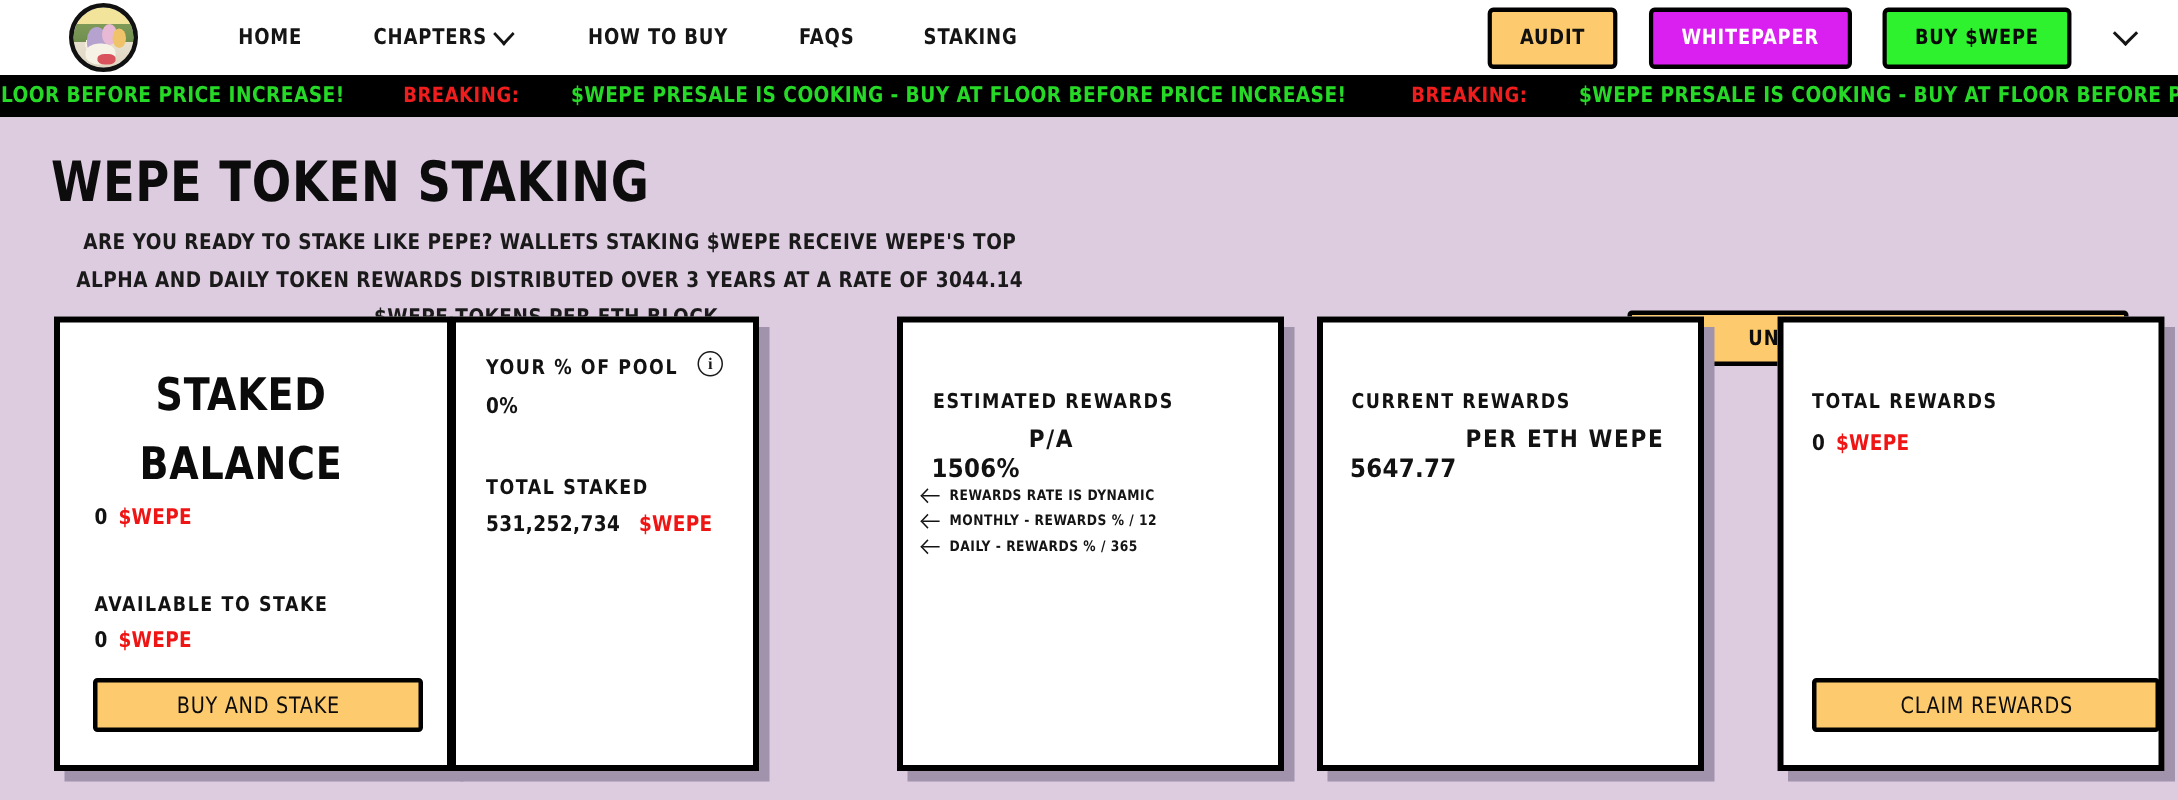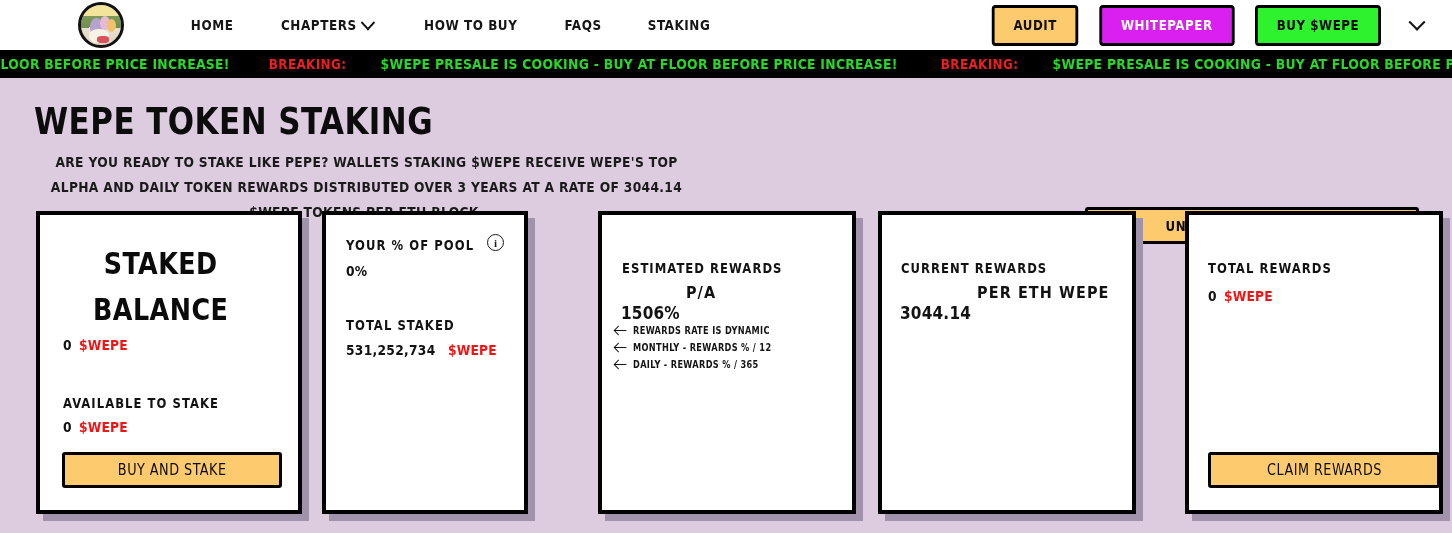--- a/index.html
+++ b/index.html
@@ -8,21 +8,21 @@
     overflow: hidden;
     font-family: "Liberation Sans", sans-serif;
   }
   body { background: #ddcbe0; }
 
   
   .navbar {
     position: absolute; left: 0; top: 0;
     width: 1452px; height: 50px;
     background: #ffffff;
-    display: flex; align-items: center; padding-left: 32px;
+    display: flex; align-items: center;
   }
   .nav-left { display: flex; align-items: center; }
   .logo {
     width: 46px; height: 46px; margin-left: 46px;
     border-radius: 50%;
     border: 3px solid #111;
     background:
       radial-gradient(circle at 34% 62%, #f6efe0 0 16%, transparent 16%),
       radial-gradient(circle at 56% 52%, #e8c7d8 0 14%, transparent 14%),
       linear-gradient(180deg, #f2e49a 0%, #f2e49a 28%, #7e9a58 28%, #6f8e4e 58%, #e7e0cf 58%, #ded5c0 100%);
@@ -145,21 +145,21 @@
 
   
   .cards { position: absolute; left: 0; top: 133px; width: 1452px; height: 320px; padding-left: 45px; }
   .card {
     position: absolute; top: 0;
     background: #ffffff;
     border: 4px solid #000;
     box-shadow: 7px 7px 0 0 #a193ab;
   }
   .card-1 { left: 36px;   width: 266px; height: 303px; }
-  .card-2 { left: 322px;  width: 206px; height: 303px; }
+  .card-2 { left: 300px;  width: 206px; height: 303px; }
   .card-3 { left: 598px;  width: 258px; height: 303px; }
   .card-4 { left: 878px;  width: 258px; height: 303px; }
   .card-5 { left: 1185px; width: 258px; height: 303px; }
 
   .cond { font-family: "DejaVu Sans Condensed", "Liberation Sans", sans-serif; }
 
   .big-title {
     position: absolute; left: 22px; top: 26px;
     width: 210px;
     font-size: 30px; font-weight: 700; line-height: 46px;
@@ -324,21 +324,21 @@
         <div class="note-row cond">
           <span class="arrow-left"></span>
           <span>DAILY - REWARDS % / 365</span>
         </div>
       </div>
     </div>
 
     <div class="card card-4">
       <div class="label cond" style="position:absolute;left:19px;top:45px;">CURRENT REWARDS</div>
       <div style="position:absolute;left:18px;top:68px;display:flex;align-items:flex-start;">
-        <span class="big-num cond">3044.14</span>
+        <span class="big-num cond">5647.77</span>
         <span class="sup cond">PER ETH WEPE</span>
       </div>
     </div>
 
     <div class="card card-5">
       <div class="label cond" style="position:absolute;left:19px;top:45px;">TOTAL REWARDS</div>
       <div style="position:absolute;left:19px;top:73px;display:flex;align-items:baseline;gap:7px;">
         <span class="value cond">0</span>
         <span class="value cond tok">$WEPE</span>
       </div>

